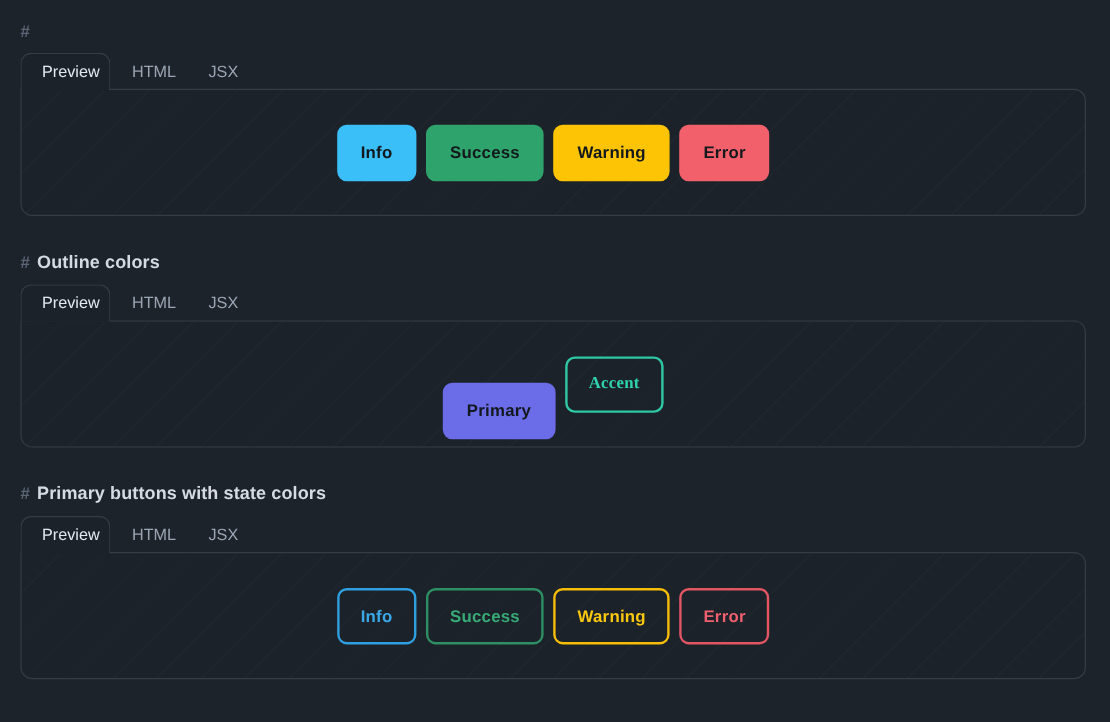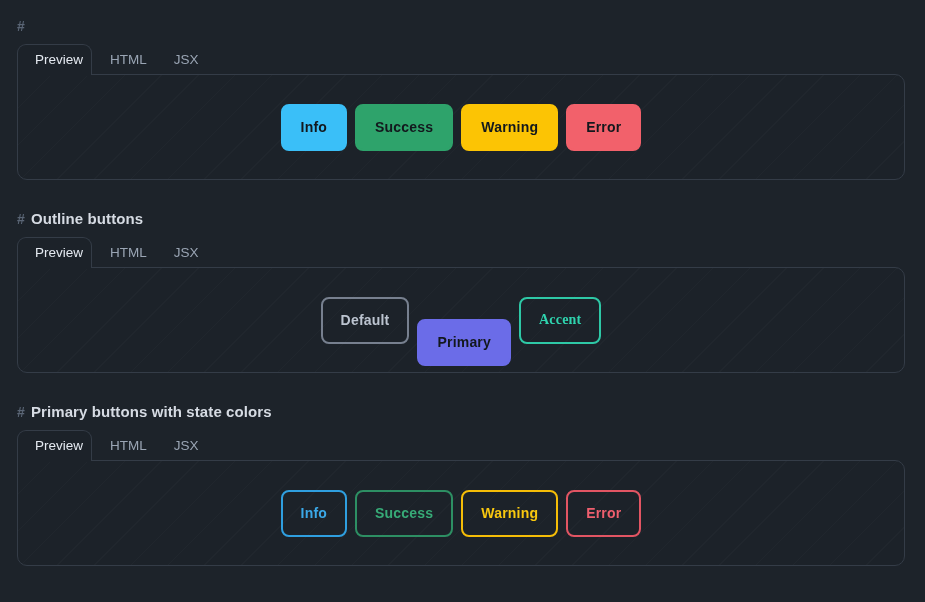--- a/index.html
+++ b/index.html
@@ -160,30 +160,29 @@
             <button class="btn solid" style="background: rgb(58, 191, 248); border-color: rgb(58, 191, 248); color: rgb(19, 24, 29);">Info</button>
             <button class="btn solid" style="background: rgb(46, 163, 107); border-color: rgb(46, 163, 107); color: rgb(19, 24, 29);">Success</button>
             <button class="btn solid" style="background: rgb(252, 196, 4); border-color: rgb(252, 196, 4); color: rgb(19, 24, 29);">Warning</button>
             <button class="btn solid" style="background: rgb(242, 97, 107); border-color: rgb(242, 97, 107); color: rgb(19, 24, 29);">Error</button>
           </div>
         </div>
       </div>
       <div class="section">
         <div class="section-heading">
           <span class="hash">#</span>
-          <span>Outline buttons</span>
+          <span>Outline colors</span>
         </div>
         <div class="tabs">
           <div class="tab active">Preview</div>
           <div class="tab">HTML</div>
           <div class="tab">JSX</div>
         </div>
         <div class="preview">
           <div class="btn-row">
-            <button class="btn outline" style="background: transparent; border-color: rgb(119, 128, 143); color: rgb(188, 196, 208);">Default</button>
             <button class="btn solid" style="background: rgb(107, 108, 232); border-color: rgb(107, 108, 232); color: rgb(19, 24, 29); margin-top: 44px;">Primary</button>
             <button class="btn outline" style="background: transparent; border-color: rgb(46, 200, 166); color: rgb(47, 211, 174); font-family: Liberation Serif, serif;">Accent</button>
           </div>
         </div>
       </div>
       <div class="section">
         <div class="section-heading">
           <span class="hash">#</span>
           <span>Primary buttons with state colors</span>
         </div>

